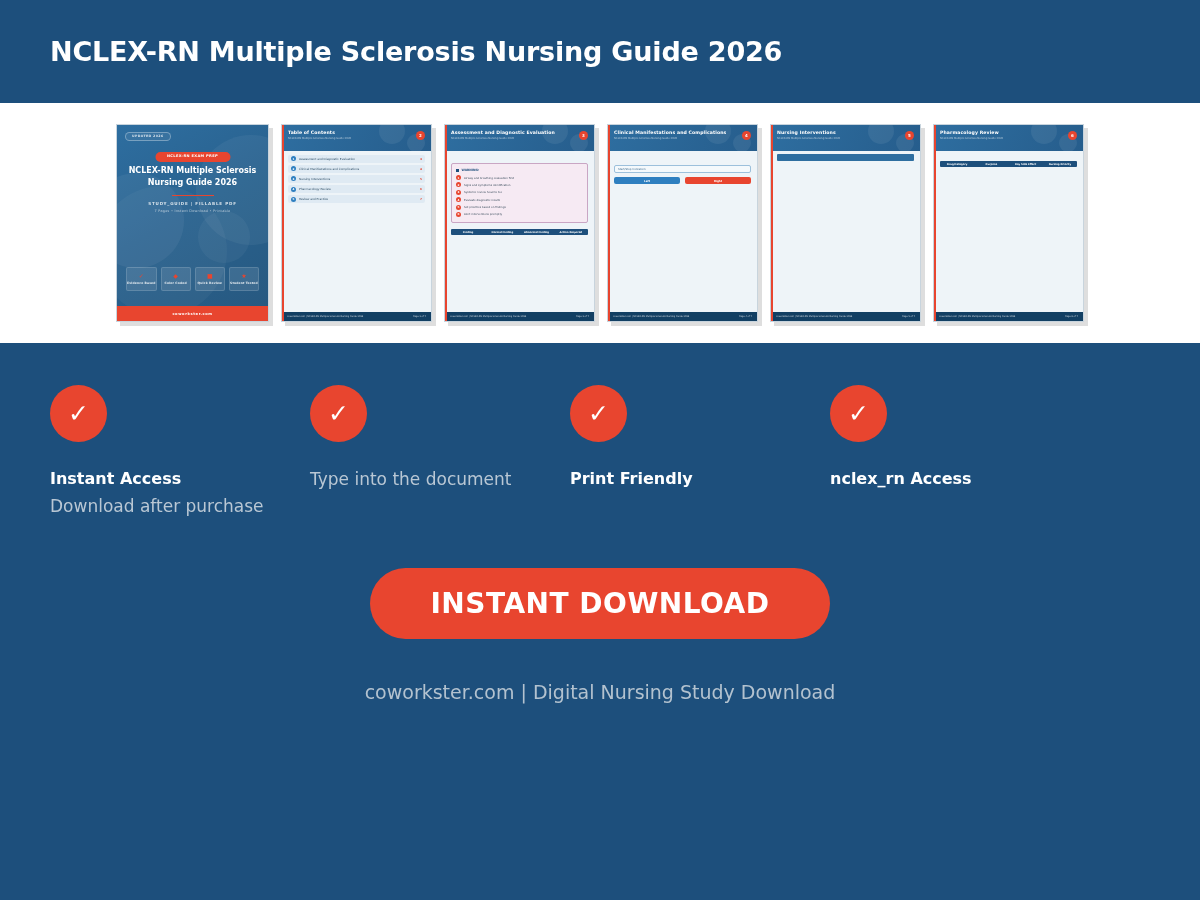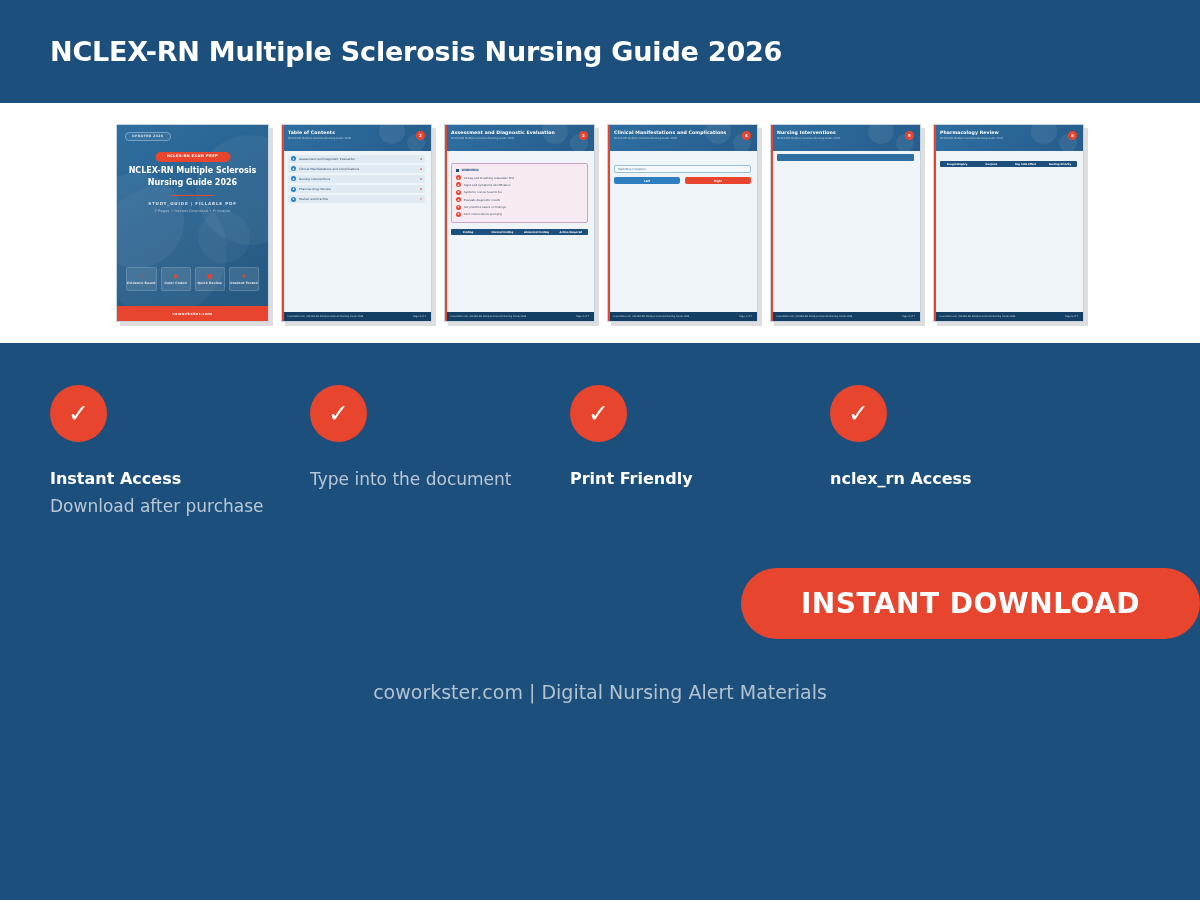--- a/index.html
+++ b/index.html
@@ -305,21 +305,21 @@
     color: #fff; font-size: 25px; line-height: 1;
     margin-bottom: 27px;
   }
   .feat-title {
     color: #ffffff; font-size: 16px; font-weight: bold;
     margin-bottom: 8px;
   }
   .feat-desc { color: #b9c7d4; font-size: 17px; }
 
   
-  .cta-wrap { display: flex; justify-content: flex-end; margin-top: 52px; }
+  .cta-wrap { display: flex; justify-content: center; margin-top: 52px; }
   .cta-btn {
     background: #e8452f;
     color: #ffffff;
     font-size: 28px;
     font-weight: bold;
     letter-spacing: 0.5px;
     padding: 19px 60px;
     border: none;
     border-radius: 40px;
     cursor: pointer;
@@ -569,13 +569,13 @@
   <div class="feature">
     <div class="feat-circle">✓</div>
     <div class="feat-title">nclex_rn Access</div>
   </div>
 </div>
 
 <div class="cta-wrap">
   <button class="cta-btn">INSTANT DOWNLOAD</button>
 </div>
 
-<div class="site-footer">coworkster.com | Digital Nursing Alert Materials</div>
+<div class="site-footer">coworkster.com | Digital Nursing Study Download</div>
 
 </body></html>

